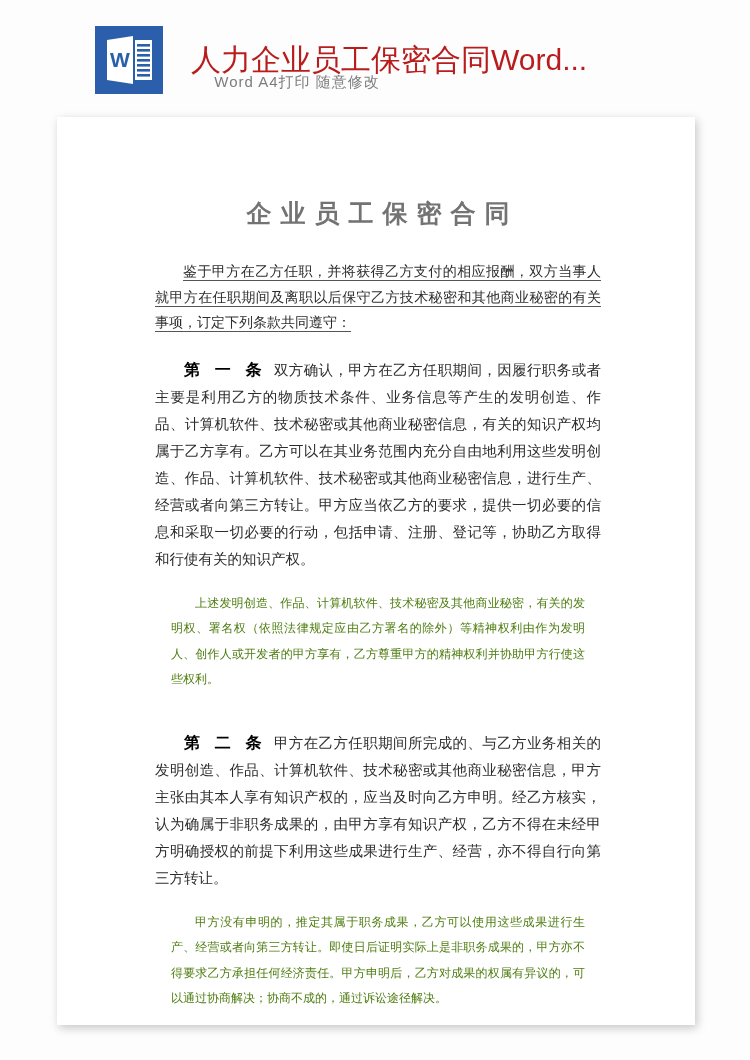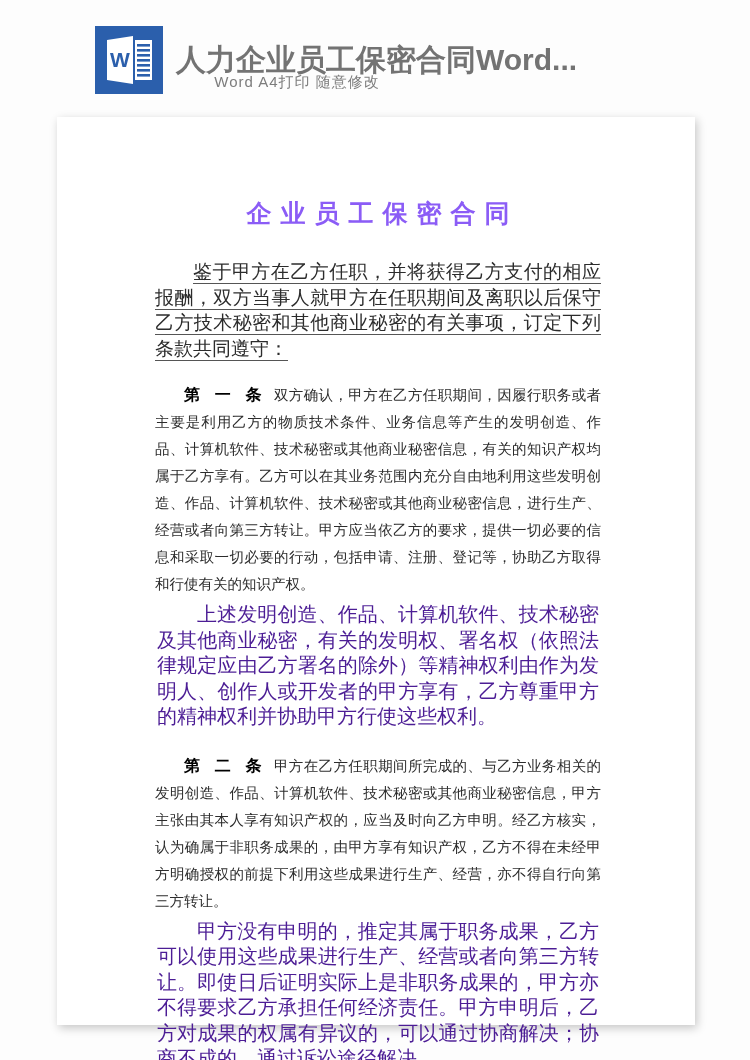--- a/index.html
+++ b/index.html
@@ -34,28 +34,28 @@
   .word-icon {
     width: 68px;
     height: 68px;
     background: #2b5fac;
     position: relative;
     flex: 0 0 auto;
     display: block;
   }
   .word-icon svg { display: block; }
   .doc-title {
-    margin-left: 13px;
+    margin-left: 28px;
     font-family: "Liberation Sans", "DejaVu Sans", sans-serif;
     font-size: 30px;
     line-height: 36px;
-    color: #737373;
+    color: #b91c1c;
     white-space: nowrap;
     letter-spacing: 0px;
-    font-weight: 700;
+    font-weight: 400;
   }
   .doc-subtitle {
     position: absolute;
     left: 0;
     top: 73px;
     width: 594px;
     text-align: center;
     font-family: "Liberation Sans", "DejaVu Sans", sans-serif;
     font-size: 15px;
     color: #7d7d7d;
@@ -82,40 +82,40 @@
   }
 
   
   .contract-title {
     margin: 0;
     padding-top: 82px;
     text-align: center;
     font-family: "Liberation Serif", "DejaVu Serif", serif;
     font-size: 25px;
     font-weight: 700;
-    color: #8b5cf6;
+    color: #737373;
     letter-spacing: 9px;
     text-indent: 9px;
     line-height: 30px;
   }
 
   .party-line {
     margin: 0;
     font-size: 14.5px;
     color: #2c2c2c;
     line-height: 22px;
     padding-left: 22px;
   }
   .party-a { padding-top: 47px; }
   .party-b { padding-top: 24px; }
 
   .preamble {
     margin: 0;
     padding-top: 30px;
-    font-size: 19px;
+    font-size: 14px;
     color: #2c2c2c;
     line-height: 25.5px;
     text-align: justify;
     text-indent: 2em;
     text-justify: inter-ideograph;
   }
   .preamble span {
     border-bottom: 1px solid #555;
     padding-bottom: 1px;
     box-decoration-break: clone;
@@ -133,24 +133,24 @@
     text-justify: inter-ideograph;
   }
   .article-num {
     font-weight: 700;
     font-size: 16px;
     letter-spacing: 5px;
     color: #000;
     margin-right: 7px;
   }
   .para {
-    margin: 2px;
+    margin: 16px;
     padding-top: 2px;
-    font-size: 20px;
-    color: #4c1d95;
+    font-size: 12px;
+    color: #4d7c0f;
     line-height: 25.5px;
     text-align: justify;
     text-indent: 2em;
     text-justify: inter-ideograph;
   }
 </style>
 </head>
 <body>
 
 <div class="header">

